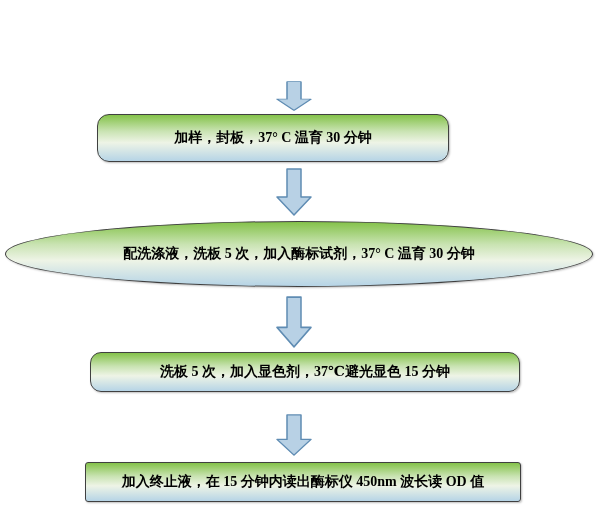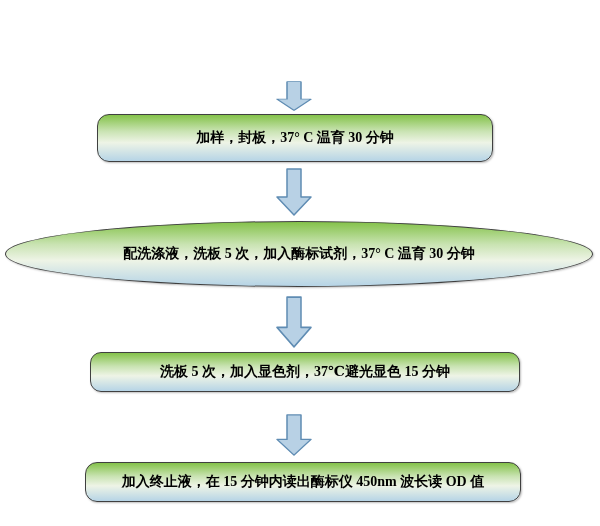--- a/index.html
+++ b/index.html
@@ -18,41 +18,41 @@
     border:1px solid #404040;
     background:linear-gradient(to bottom,#84c24a 0%,#c9e3b2 35%,#eef4e6 60%,#b6d4e6 100%);
     color:#000000;
     font-weight:bold;
     font-size:14px;
     padding:2px 14px;
     box-shadow:1px 1px 2px rgba(0,0,0,0.25);
   }
   .ellipse{border-radius:50%;}
   .rounded{border-radius:12px;}
-  .rect{border-radius:12px;}
+  .rect{border-radius:3px;}
   .arrow{
     position:absolute;
     width:36px;
     line-height:0;
   }
   .arrow svg{display:block;width:100%;height:100%;}
 </style>
 </head>
 <body>
 
 <div class="canvas">
 
 
   <div class="arrow" style="left:276px;top:81px;height:30px;">
     <svg viewBox="0 0 36 48" preserveAspectRatio="none" aria-hidden="true">
       <polygon points="11,1 25,1 25,29 35,29 18,47 1,29 11,29" fill="#b8d1e5" stroke="#5f8cb3" stroke-width="1.5" stroke-linejoin="round"></polygon>
     </svg>
   </div>
 
-  <div class="node rounded" style="left:97px;top:114px;width:396px;height:48px;">
+  <div class="node rounded" style="left:97px;top:114px;width:352px;height:48px;">
     <span>加样，封板，37° C 温育 30 分钟</span>
   </div>
 
   <div class="arrow" style="left:276px;top:168px;height:48px;">
     <svg viewBox="0 0 36 48" preserveAspectRatio="none" aria-hidden="true">
       <polygon points="11,1 25,1 25,29 35,29 18,47 1,29 11,29" fill="#b8d1e5" stroke="#5f8cb3" stroke-width="1.5" stroke-linejoin="round"></polygon>
     </svg>
   </div>
 
   <div class="node ellipse" style="left:5px;top:221px;width:588px;height:66px;">

